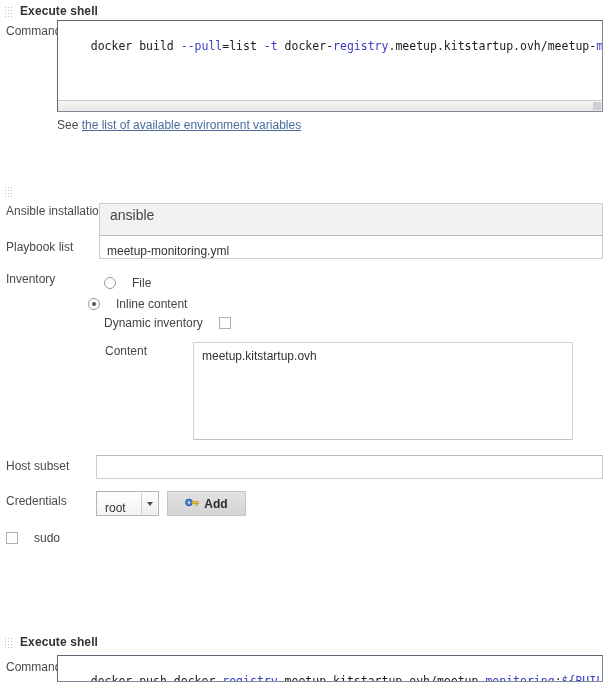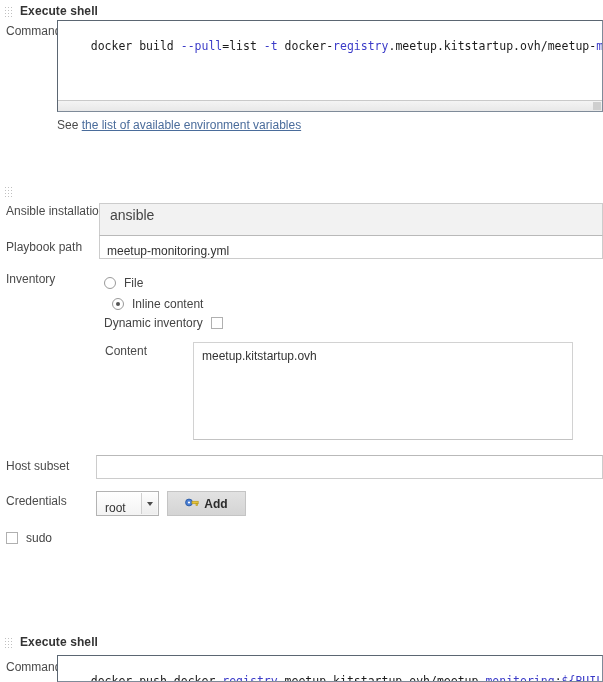--- a/index.html
+++ b/index.html
@@ -111,21 +111,21 @@
     background: #ffffff;
     font-size: 12px;
     color: #333;
     padding: 6px 8px;
     line-height: 15px;
     overflow: hidden;
     white-space: pre;
   }
 
   
-  .opt { display: flex; align-items: center; gap: 8px; }
+  .opt { display: flex; align-items: center; gap: 16px; }
   .radio {
     width: 12px; height: 12px;
     border: 1px solid #9a9a9a;
     border-radius: 50%;
     background: #fff;
     position: relative;
     flex: 0 0 auto;
   }
   .radio.on::after {
     content: "";
@@ -216,31 +216,31 @@
     <span>See </span><a class="helplink" href="#">the list of available environment variables</a>
   </div>
 
   <div style="position:absolute; left:4px; top:183px;" class="section-header">
     <div class="grip"></div>
   </div>
 
   <div style="position:absolute; left:6px; top:204px;" class="lbl">Ansible installation</div>
   <div class="selectbox" style="position:absolute; left:99px; top:203px; width:504px;">ansible</div>
 
-  <div style="position:absolute; left:6px; top:240px;" class="lbl">Playbook path</div>
+  <div style="position:absolute; left:6px; top:240px;" class="lbl">Playbook list</div>
   <div class="txtinput" style="position:absolute; left:99px; top:235px; width:504px;">meetup-monitoring.yml</div>
 
   <div style="position:absolute; left:6px; top:272px;" class="lbl">Inventory</div>
 
   <div class="opt" style="position:absolute; left:104px; top:276px;">
     <span class="radio"></span>
     <span class="opt-lbl">File</span>
   </div>
 
-  <div class="opt" style="position:absolute; left:112px; top:297px;text-align:center;">
+  <div class="opt" style="position:absolute; left:88px; top:297px;text-align:center;">
     <span class="radio on"></span>
     <span class="opt-lbl">Inline content</span>
   </div>
 
   <div class="opt" style="position:absolute; left:104px; top:316px;">
     <span class="opt-lbl">Dynamic inventory</span>
     <span class="checkbox"></span>
   </div>
 
   <div style="position:absolute; left:105px; top:344px;" class="lbl">Content</div>

